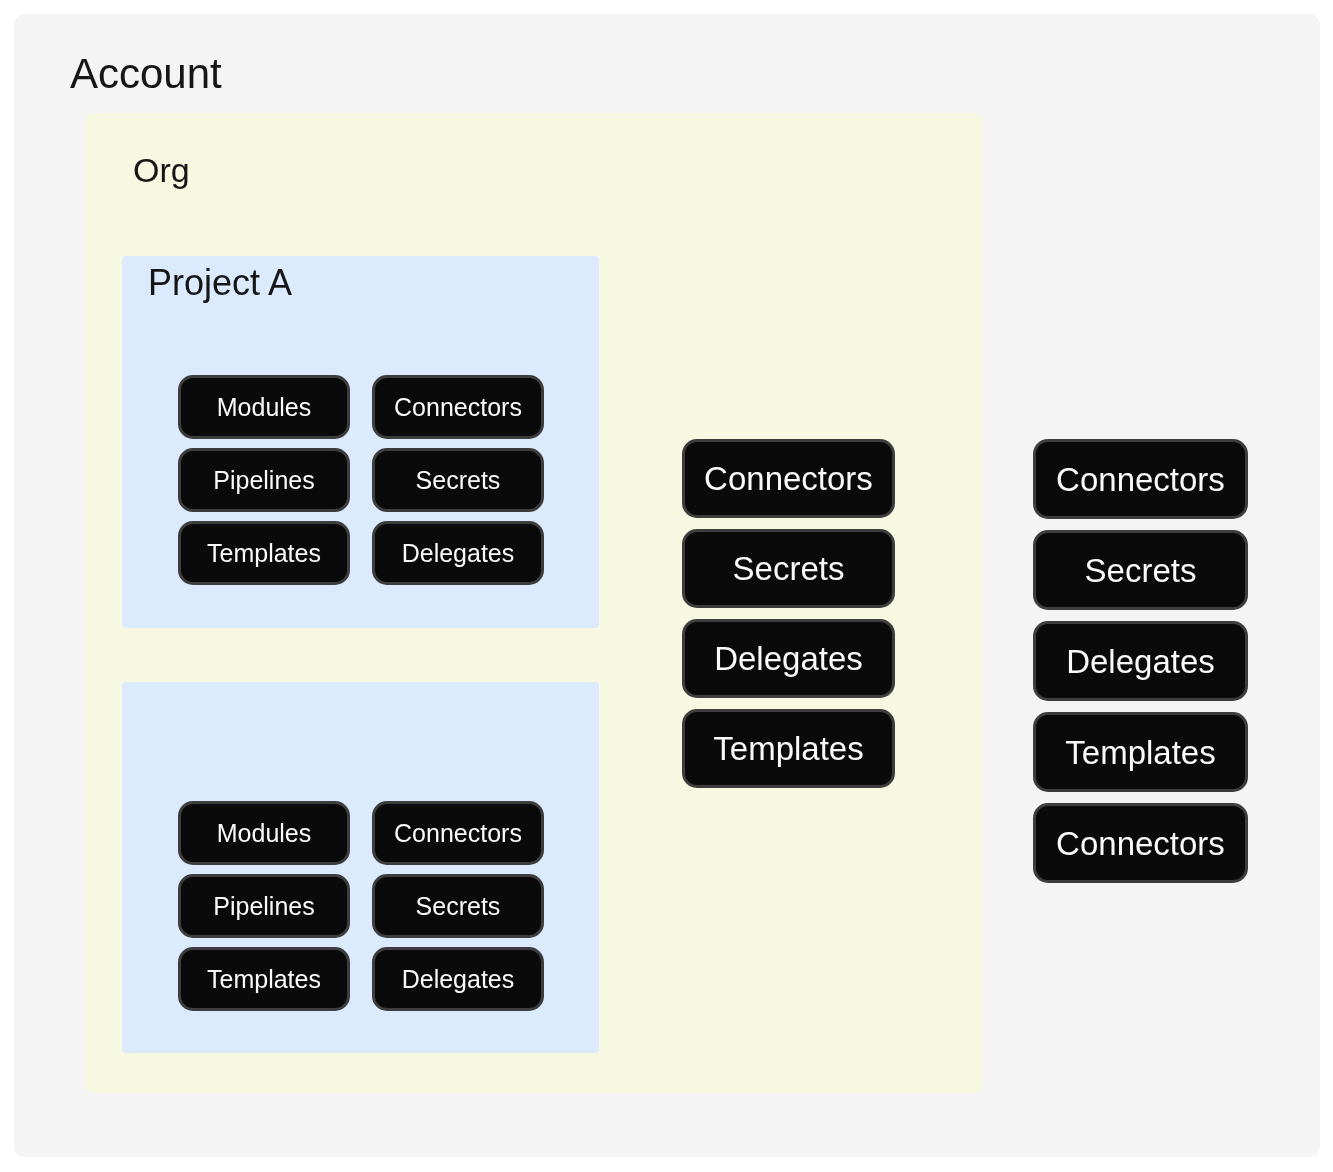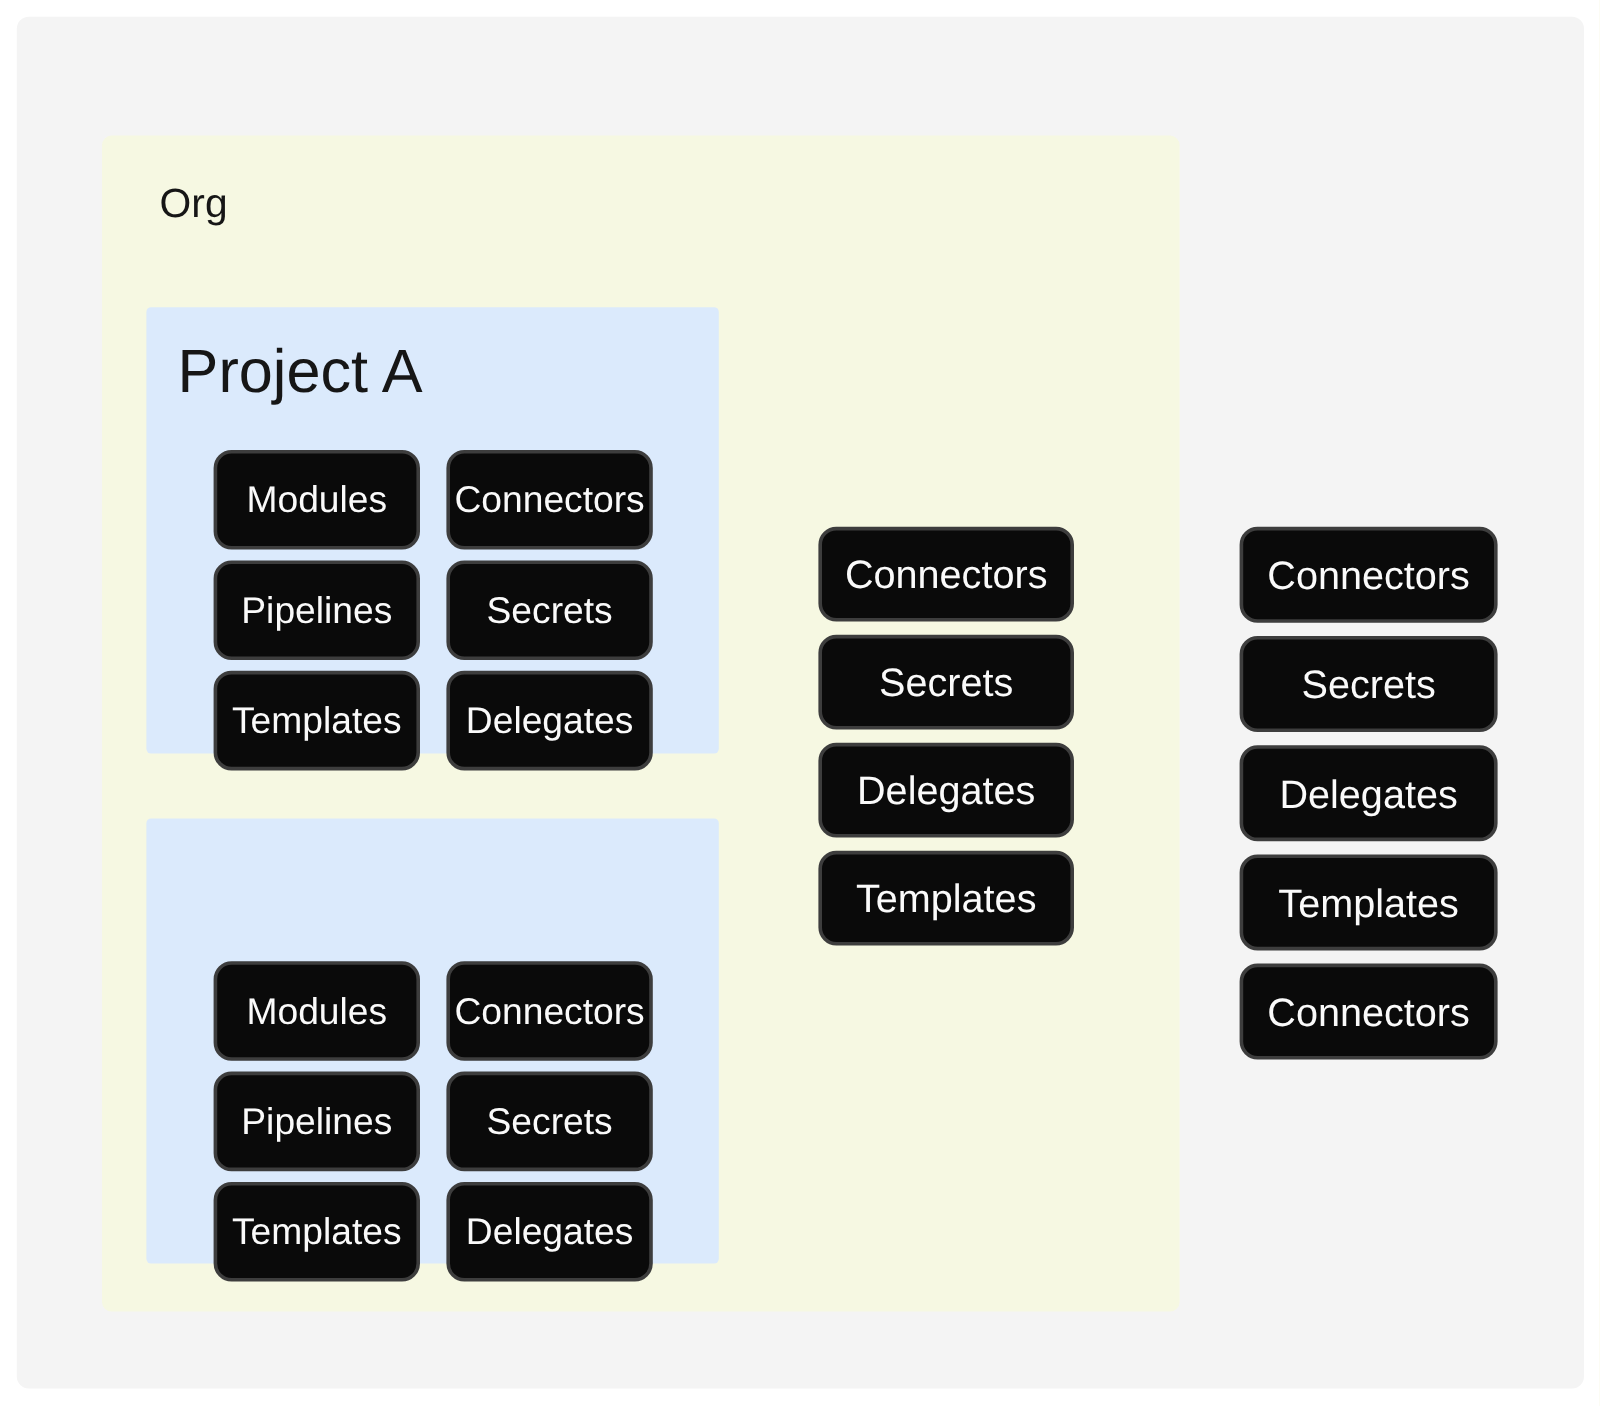--- a/index.html
+++ b/index.html
@@ -42,40 +42,40 @@
   }
   .org-title{left:48px;top:40px;font-size:34px;}
   .project{
     position:absolute;left:37px;
     width:477px;height:372px;
     background:var(--project-bg);
     border-radius:4px;
   }
   .project-a{top:143px;}
   .project-b{top:569px;height:371px;}
-  .project-title{left:26px;top:28px;font-size:51px;}
+  .project-title{left:26px;top:9px;font-size:36px;}
   .project-grid{
     position:absolute;left:56px;top:119px;
     display:grid;
     grid-template-columns:172px 172px;
     column-gap:22px;
     row-gap:9px;
   }
   .node{
     background:var(--node-bg);
     border:3px solid var(--node-border);
     border-radius:15px;
     color:var(--node-text);
     display:flex;align-items:center;justify-content:center;
     line-height:1;
     white-space:nowrap;
   }
   .project-grid .node{
-    width:172px;height:83px;
-    font-size:31px;
+    width:172px;height:64px;
+    font-size:25px;
   }
   .org-stack{
     position:absolute;left:597px;top:326px; 
     display:flex;flex-direction:column;gap:11px;
   }
   .org-stack .node{
     width:213px;height:79px;
     font-size:33px;
   }
   .account-stack{
@@ -84,20 +84,21 @@
   }
   .account-stack .node{
     width:215px;height:80px;
     font-size:33px;
   }
 </style>
 </head>
 <body>
 
 <div class="account">
+  <div class="title account-title">Account</div>
 
   <div class="org">
     <div class="title org-title">Org</div>
 
     <div class="project project-a">
       <div class="title project-title">Project A</div>
       <div class="project-grid">
         <div class="node">Modules</div>
         <div class="node">Connectors</div>
         <div class="node">Pipelines</div>

